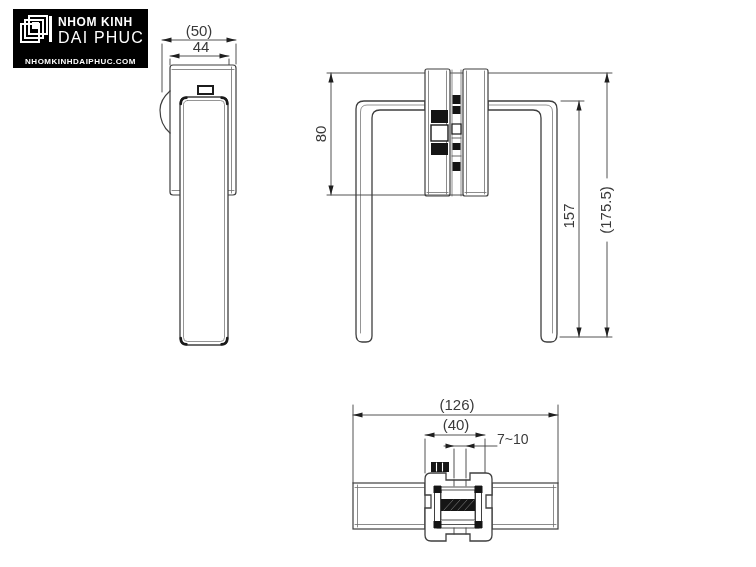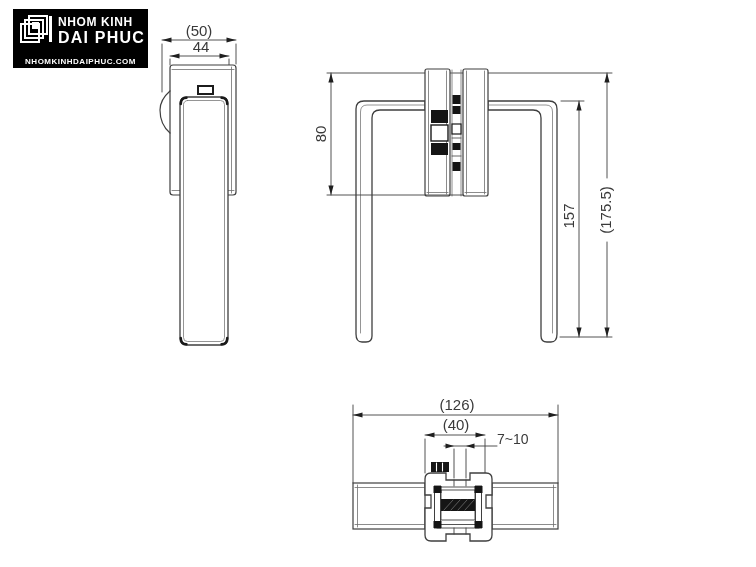--- a/index.html
+++ b/index.html
@@ -11,21 +11,21 @@
   .logo-box{
     position:absolute;left:13px;top:9px;width:135px;height:59px;
     background:#000;color:#fff;box-sizing:border-box;
     display:flex;flex-direction:column;justify-content:center;
     padding:3px 5px 2px 5px;
   }
   .logo-top{display:flex;align-items:center;gap:4px;flex:1;}
   .logo-icon{flex:0 0 auto;}
   .brand{display:flex;flex-direction:column;line-height:1;}
   .brand-line1{font-size:12px;font-weight:bold;letter-spacing:.6px;white-space:nowrap;}
-  .brand-line2{font-size:16px;font-weight:bold;letter-spacing:1.2px;margin-top:2px;white-space:nowrap;}
+  .brand-line2{font-size:16px;font-weight:normal;letter-spacing:1.2px;margin-top:2px;white-space:nowrap;}
   .logo-site{
     font-size:8px;font-weight:bold;text-align:center;letter-spacing:.5px;
     margin-top:8px;white-space:nowrap;
   }
   
   svg.drawing{position:absolute;left:0;top:0;}
   svg.drawing text{
     font-family:"Liberation Sans",sans-serif;
     fill:#3a3a3a;
   }

